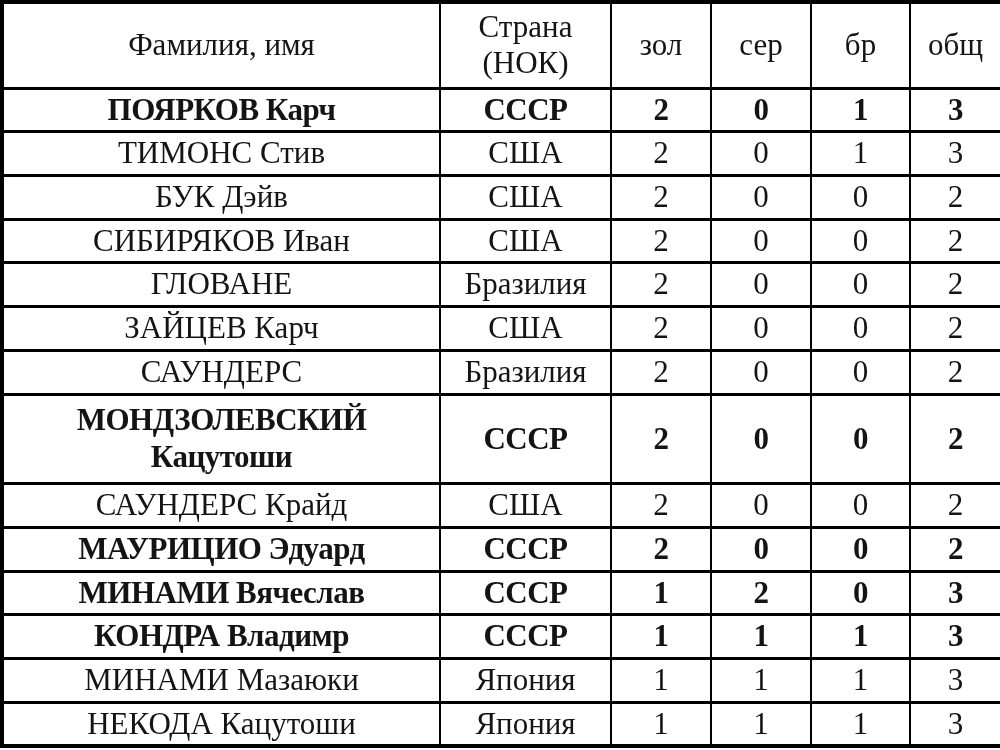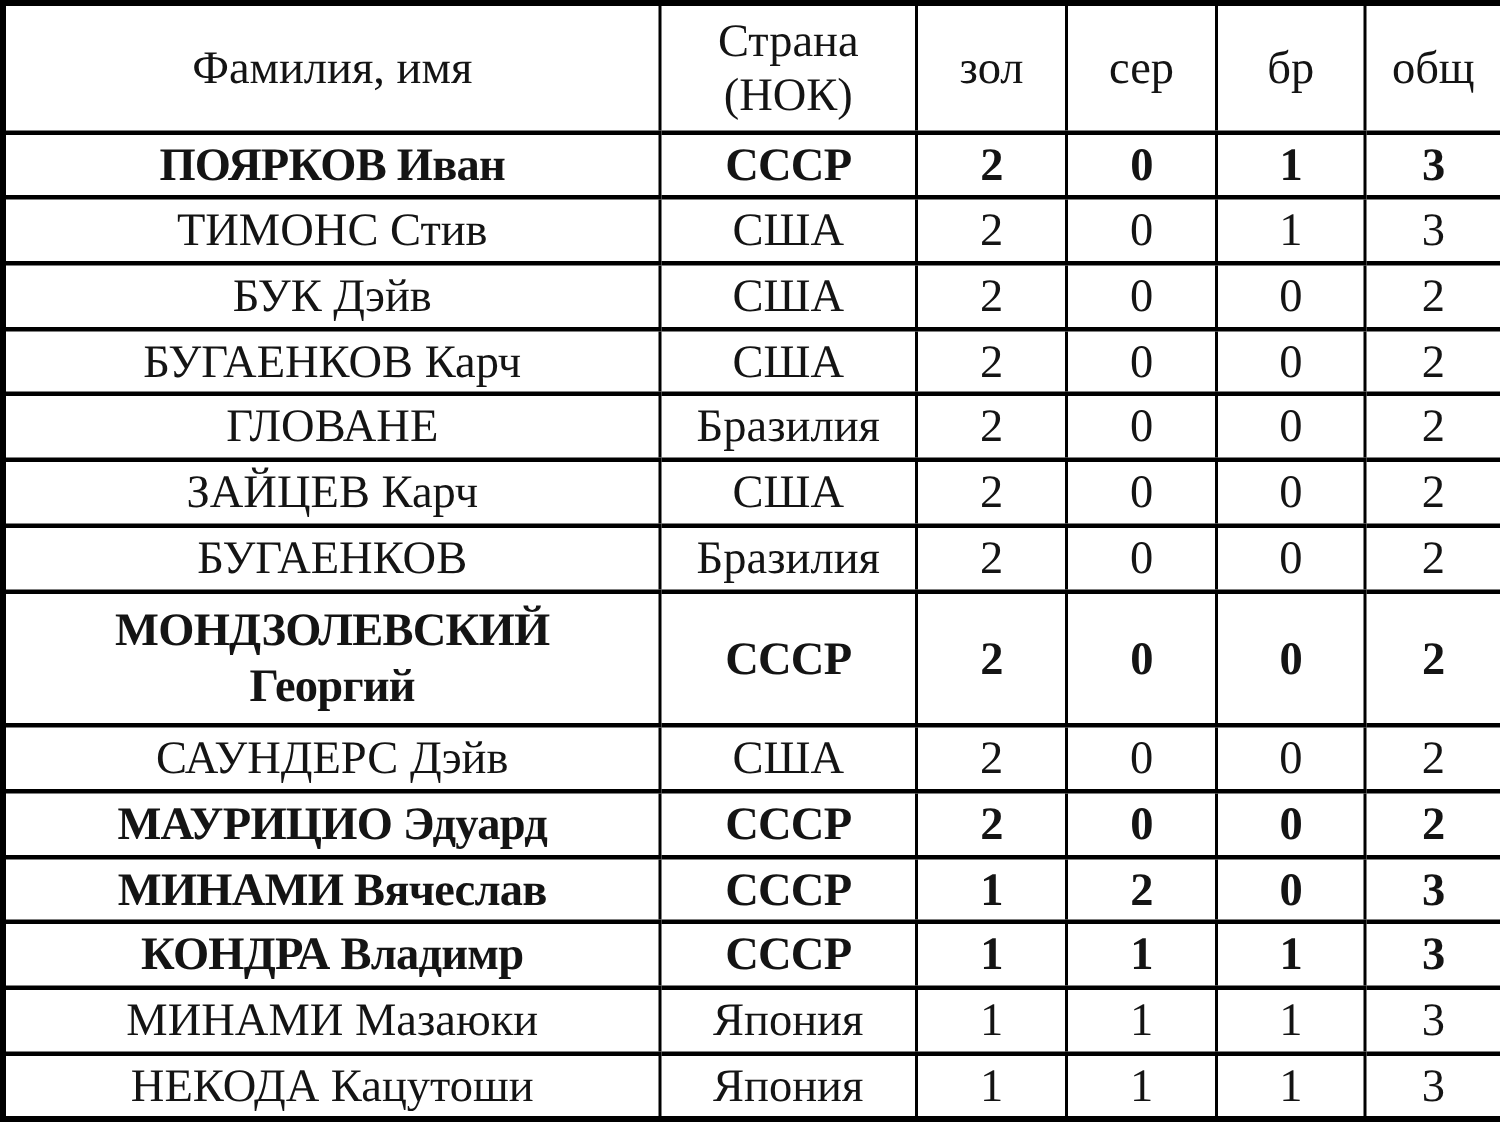--- a/index.html
+++ b/index.html
@@ -69,21 +69,21 @@
       <th>Страна
 (НОК)</th>
       <th>зол</th>
       <th>сер</th>
       <th>бр</th>
       <th>общ</th>
     </tr>
   </thead>
   <tbody>
       <tr class="bold">
-        <td>ПОЯРКОВ Иван</td>
+        <td>ПОЯРКОВ Карч</td>
         <td>СССР</td>
         <td>2</td>
         <td>0</td>
         <td>1</td>
         <td>3</td>
       </tr>
       <tr>
         <td>ТИМОНС Стив</td>
         <td>США</td>
         <td>2</td>
@@ -93,21 +93,21 @@
       </tr>
       <tr>
         <td>БУК Дэйв</td>
         <td>США</td>
         <td>2</td>
         <td>0</td>
         <td>0</td>
         <td>2</td>
       </tr>
       <tr>
-        <td>БУГАЕНКОВ Карч</td>
+        <td>СИБИРЯКОВ Иван</td>
         <td>США</td>
         <td>2</td>
         <td>0</td>
         <td>0</td>
         <td>2</td>
       </tr>
       <tr>
         <td>ГЛОВАНЕ</td>
         <td>Бразилия</td>
         <td>2</td>
@@ -117,38 +117,38 @@
       </tr>
       <tr>
         <td>ЗАЙЦЕВ Карч</td>
         <td>США</td>
         <td>2</td>
         <td>0</td>
         <td>0</td>
         <td>2</td>
       </tr>
       <tr>
-        <td>БУГАЕНКОВ</td>
+        <td>САУНДЕРС</td>
         <td>Бразилия</td>
         <td>2</td>
         <td>0</td>
         <td>0</td>
         <td>2</td>
       </tr>
       <tr class="bold tall">
         <td>МОНДЗОЛЕВСКИЙ
-Георгий</td>
+Кацутоши</td>
         <td>СССР</td>
         <td>2</td>
         <td>0</td>
         <td>0</td>
         <td>2</td>
       </tr>
       <tr>
-        <td>САУНДЕРС Дэйв</td>
+        <td>САУНДЕРС Крайд</td>
         <td>США</td>
         <td>2</td>
         <td>0</td>
         <td>0</td>
         <td>2</td>
       </tr>
       <tr class="bold">
         <td>МАУРИЦИО Эдуард</td>
         <td>СССР</td>
         <td>2</td>

